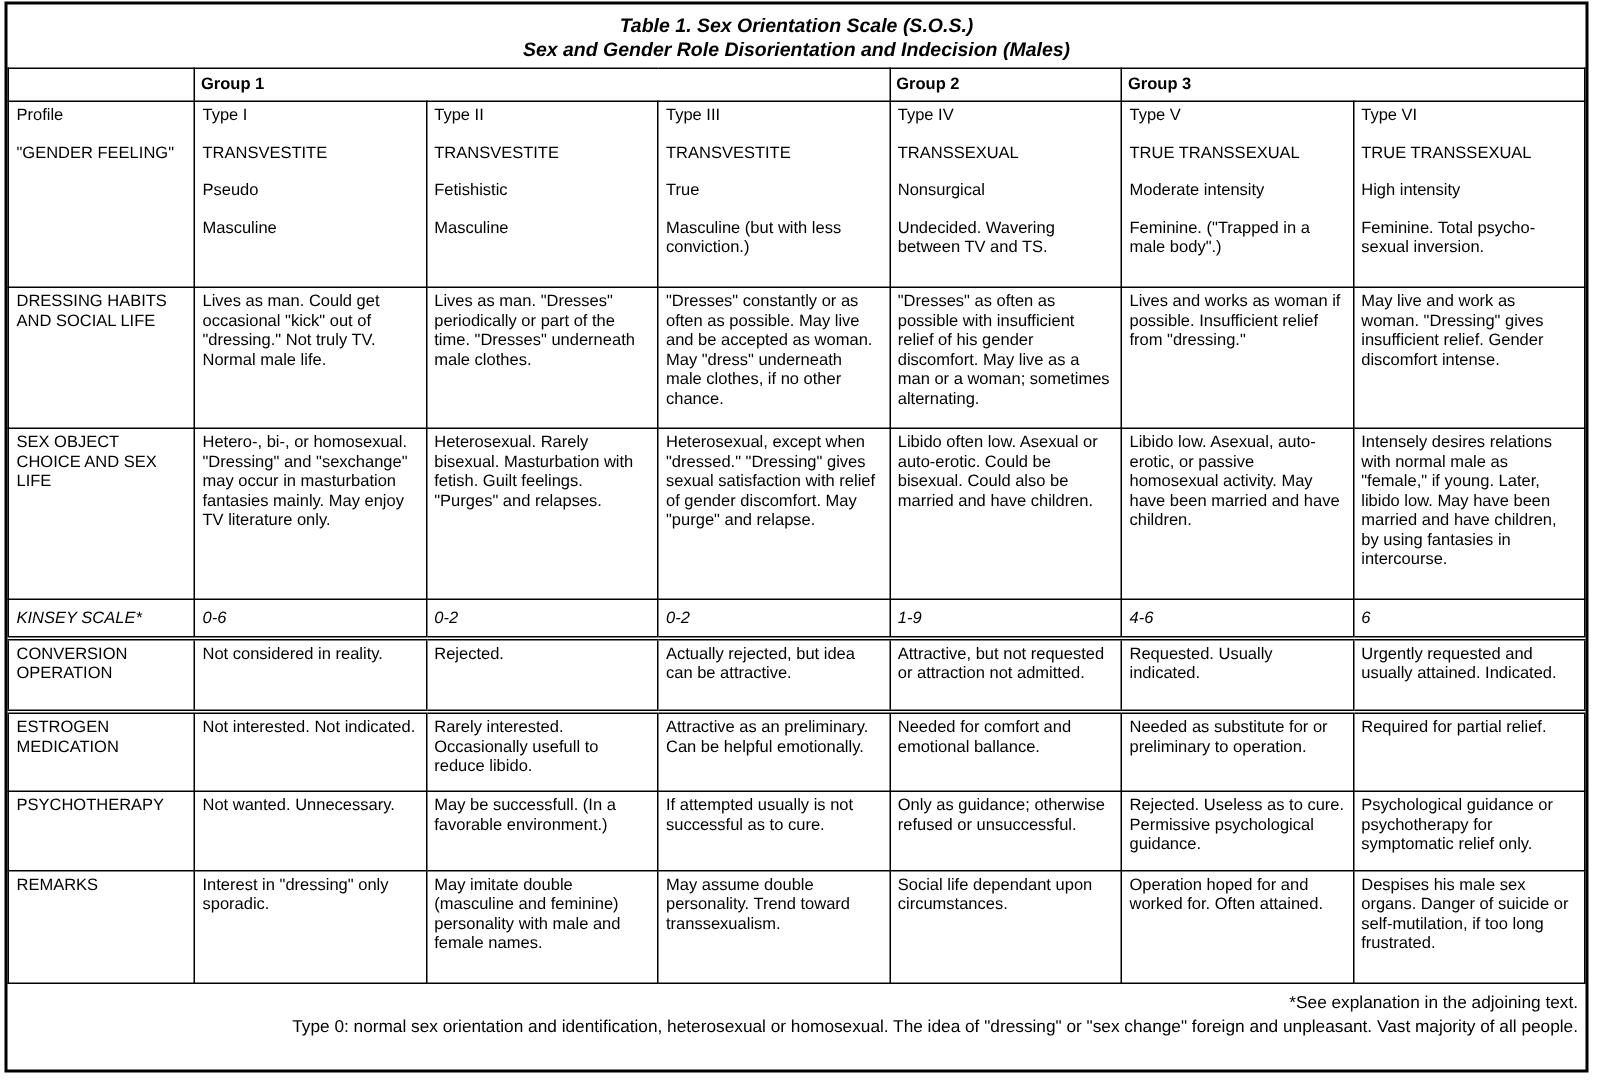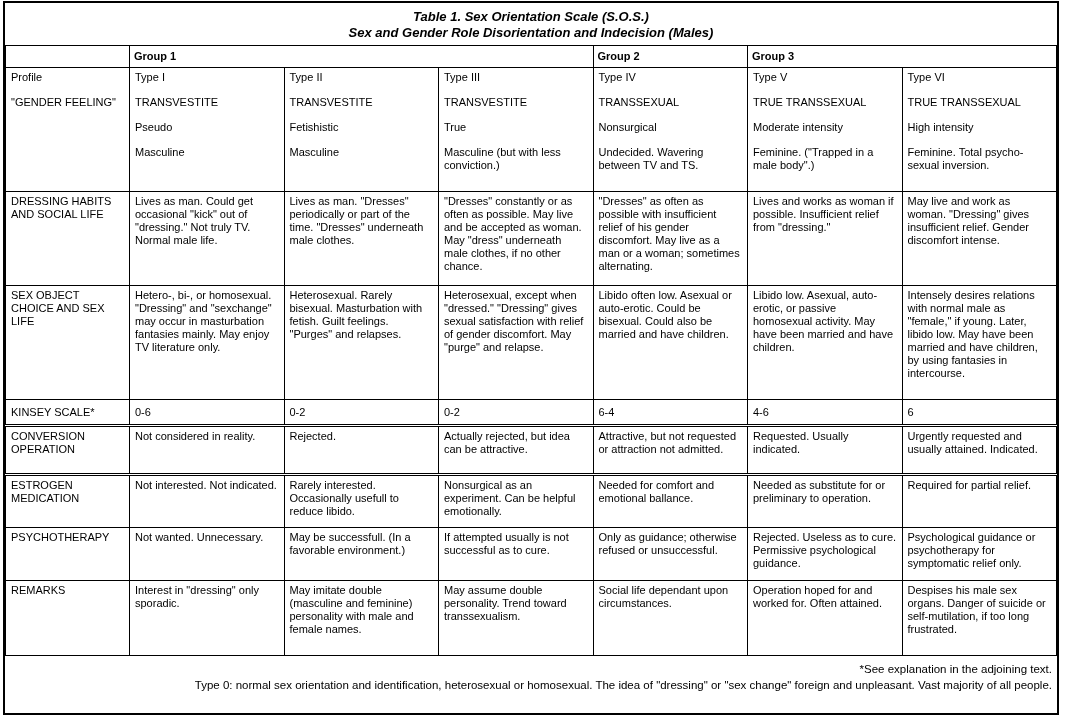--- a/index.html
+++ b/index.html
@@ -28,21 +28,21 @@
   tr.profile-row { height: 124px; padding-left: 16px; }
   td.profile-cell { padding-top: 8px; }
   .p-line { margin-bottom: 12px; }
   td.profile-label-cell { padding-top: 33px; }
 
   td.row-label { padding-top: 5px; }
 
   tr.r-dressing { height: 94px; }
   tr.r-sexobj { height: 114px; }
   tr.r-kinsey { height: 26px; }
-  tr.r-kinsey td { vertical-align: middle; padding-top: 2px; padding-bottom: 2px; }
+  tr.r-kinsey td { vertical-align: middle; padding-top: 2px; padding-bottom: 2px; font-style: italic; }
   tr.r-conversion { height: 49px; }
   tr.r-estrogen { height: 53px; }
   tr.r-psych { height: 53px; }
   tr.r-remarks { height: 75px; }
   tr.sep td { border-top: 3px double #000; margin-top: 28px; }
 
   .footnotes { flex: 1; padding: 5px 5px; font-size: 11.5px; line-height: 16px; text-align: right; }
 </style>
 </head>
 <body>
@@ -134,40 +134,40 @@
       <td>Libido often low. Asexual or auto-erotic. Could be bisexual. Could also be married and have children.</td>
       <td>Libido low. Asexual, auto-erotic, or passive homosexual activity. May have been married and have children.</td>
       <td>Intensely desires relations with normal male as "female," if young. Later, libido low. May have been married and have children, by using fantasies in intercourse.</td>
     </tr>
 
     <tr class="r-kinsey">
       <td class="row-label">KINSEY SCALE*</td>
       <td>0-6</td>
       <td>0-2</td>
       <td>0-2</td>
-      <td>6-4</td>
+      <td>1-9</td>
       <td>4-6</td>
       <td>6</td>
     </tr>
 
     <tr class="r-conversion sep">
       <td class="row-label">CONVERSION OPERATION</td>
       <td>Not considered in reality.</td>
       <td>Rejected.</td>
       <td>Actually rejected, but idea can be attractive.</td>
       <td>Attractive, but not requested or attraction not admitted.</td>
       <td>Requested. Usually indicated.</td>
       <td>Urgently requested and usually attained. Indicated.</td>
     </tr>
 
     <tr class="r-estrogen sep">
       <td class="row-label">ESTROGEN MEDICATION</td>
       <td>Not interested. Not indicated.</td>
       <td>Rarely interested. Occasionally usefull to reduce libido.</td>
-      <td>Nonsurgical as an experiment. Can be helpful emotionally.</td>
+      <td>Attractive as an preliminary. Can be helpful emotionally.</td>
       <td>Needed for comfort and emotional ballance.</td>
       <td>Needed as substitute for or preliminary to operation.</td>
       <td>Required for partial relief.</td>
     </tr>
 
     <tr class="r-psych">
       <td class="row-label">PSYCHOTHERAPY</td>
       <td>Not wanted. Unnecessary.</td>
       <td>May be successfull. (In a favorable environment.)</td>
       <td>If attempted usually is not successful as to cure.</td>

